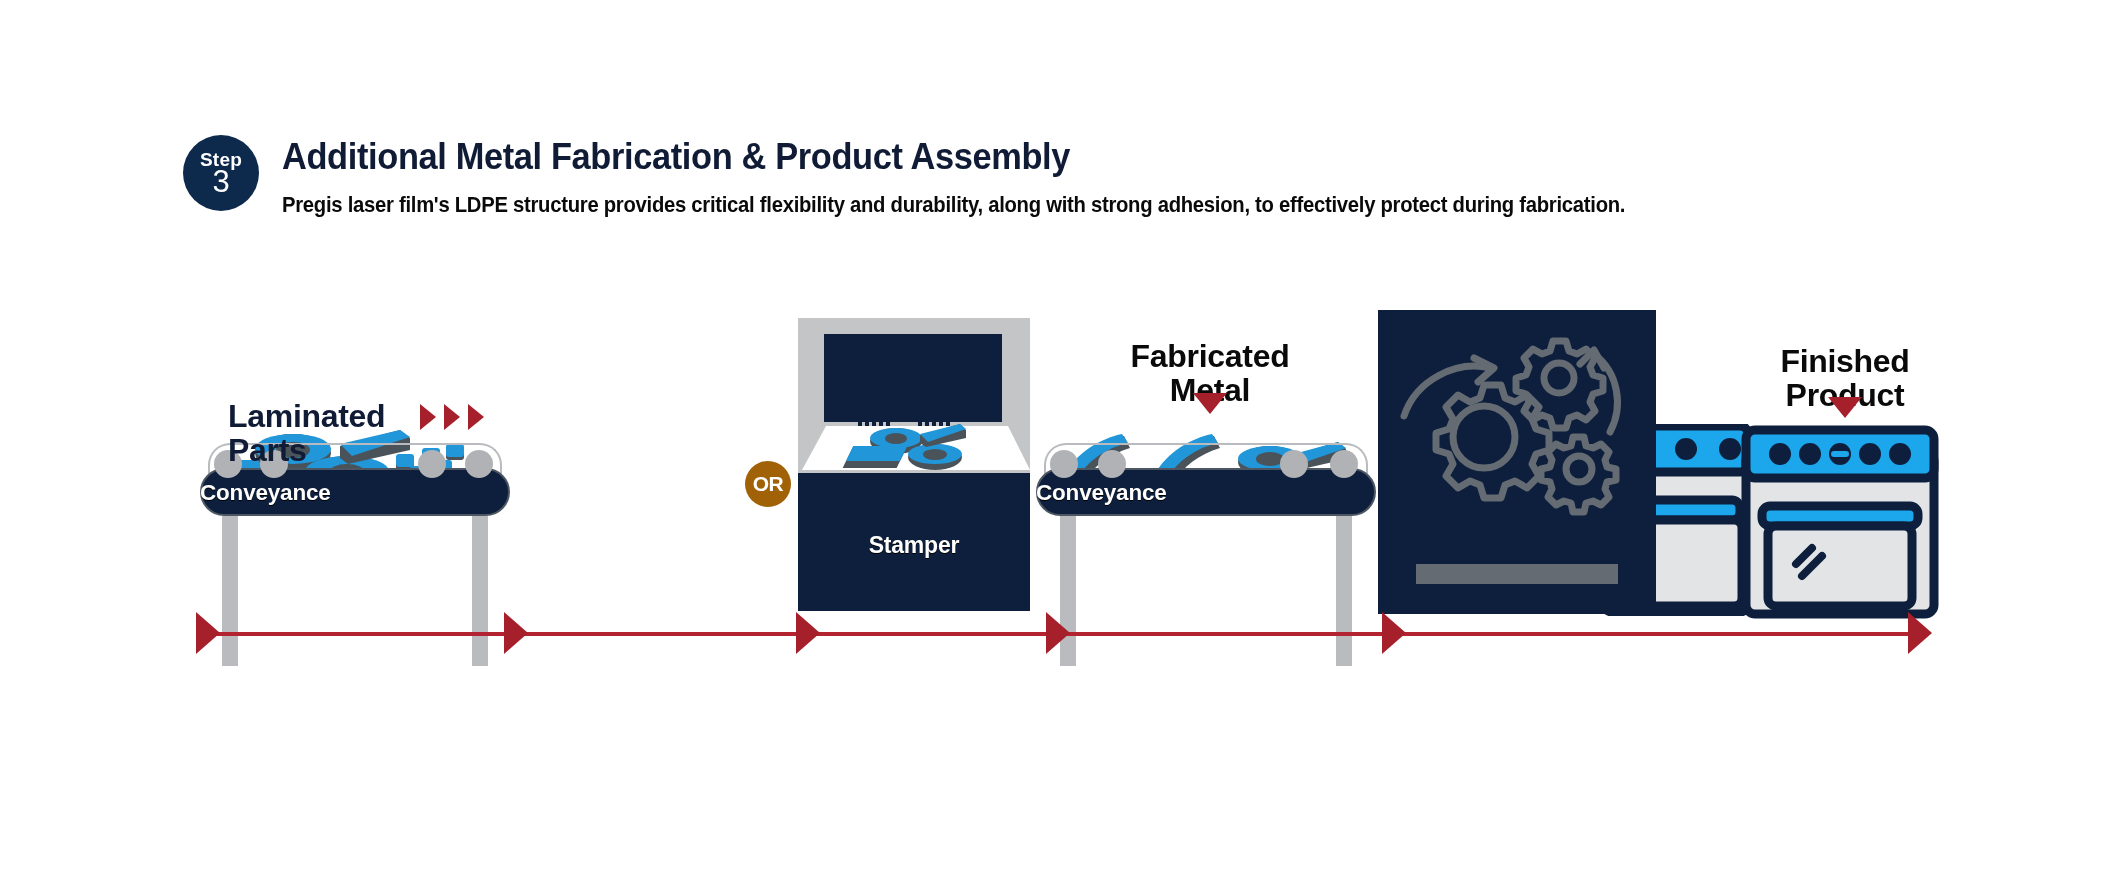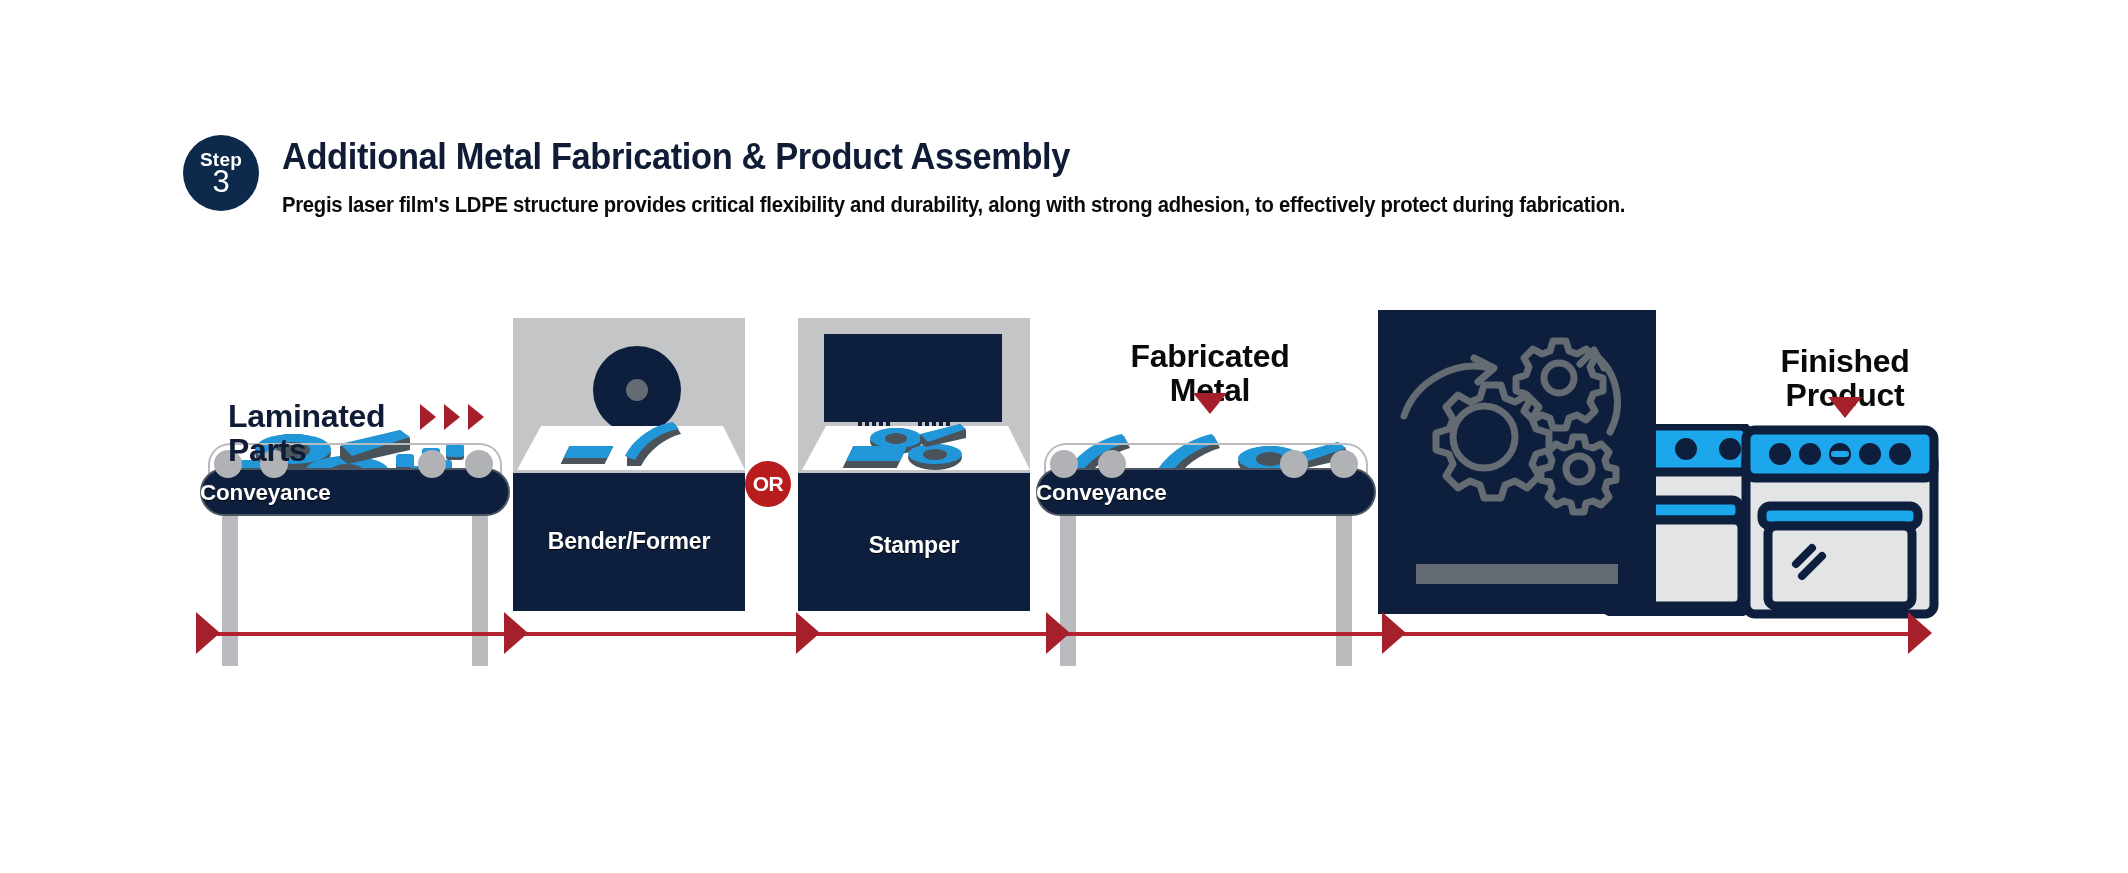--- a/index.html
+++ b/index.html
@@ -59,21 +59,21 @@
   .machine{position:absolute;}
   .mc-top{position:absolute;left:0;top:0;width:100%;background:#c3c5c7;}
   .mc-bottom{position:absolute;left:0;width:100%;background:#0d1f3c;}
   .mc-label{position:absolute;left:0;width:100%;text-align:center;color:#fff;
     font-size:23px;font-weight:700;letter-spacing:-0.2px;text-shadow:0 1px 0 #000;}
   .mc-wheel{position:absolute;border-radius:50%;background:#0d1f3c;}
   .mc-hub{position:absolute;border-radius:50%;background:#646b72;}
 
   
   #or-badge{position:absolute;width:46px;height:46px;border-radius:50%;
-    background:#b91c1c;color:#fff;display:flex;align-items:center;justify-content:center;
+    background:#a16207;color:#fff;display:flex;align-items:center;justify-content:center;
     font-size:21px;font-weight:700;letter-spacing:-0.5px;}
 
   
   .callout{position:absolute;text-align:center;color:#0a0a0a;font-weight:700;
     font-size:32px;line-height:1.05;letter-spacing:-0.3px;}
   .callout.navy-txt{color:#101b35;}
   .downarrow{position:absolute;width:0;height:0;border-left:17px solid transparent;
     border-right:17px solid transparent;border-top:21px solid #a6202c;}
 
   
@@ -150,41 +150,20 @@
     <div class="cv-label">Conveyance</div>
     <div class="cv-leg" style="left:22px;"></div>
     <div class="cv-leg" style="left:272px;"></div>
   </div>
 
   <div class="callout navy-txt" style="left:228px;top:400px;width:180px;text-align:left;">Laminated Parts</div>
   <div class="chev" style="left:420px;top:404px;"></div>
   <div class="chev" style="left:444px;top:404px;"></div>
   <div class="chev" style="left:468px;top:404px;"></div>
 
-  <div class="machine" style="left:513px;top:318px;width:232px;height:293px;">
-    <div class="mc-top" style="height:155px;"></div>
-    <div class="mc-wheel" style="left:80px;top:28px;width:88px;height:88px;"></div>
-    <div class="mc-hub" style="left:113px;top:61px;width:22px;height:22px;"></div>
-
-    <svg class="abs" style="left:0;top:108px;" width="232" height="50" viewBox="0 0 232 50">
-      <polygon points="28,0 210,0 232,44 4,44" fill="#ffffff"></polygon>
-    </svg>
-    <div class="plate" style="left:52px;top:128px;width:44px;height:18px;transform:skewX(-26deg);">
-      <div class="side"></div>
-        <div class="face"></div>
-    </div>
-    <div class="abs" style="left:108px;top:104px;">
-      <svg width="64" height="46" viewBox="0 0 64 46">
-        <path d="M54 2 C38 4 16 16 6 36 L6 44 L20 44 C28 28 44 16 60 12 Z" fill="#4a5359"></path>
-        <path d="M52 0 C36 2 14 14 4 34 L14 38 C24 20 40 10 58 7 Z" fill="#2196d9"></path>
-      </svg>
-    </div>
-    <div class="mc-bottom" style="top:155px;height:138px;"></div>
-    <div class="mc-label" style="top:210px;">Bender/Former</div>
-  </div>
 
   <div id="or-badge" style="left:745px;top:461px;">
     <span>OR</span>
   </div>
 
   <div class="machine" style="left:798px;top:318px;width:232px;height:293px;">
     <div class="mc-top" style="height:155px;"></div>
     <div class="abs navy" style="left:26px;top:16px;width:178px;height:88px;"></div>
 
     <svg class="abs" style="left:60px;top:103px;" width="110" height="10" viewBox="0 0 110 10">

